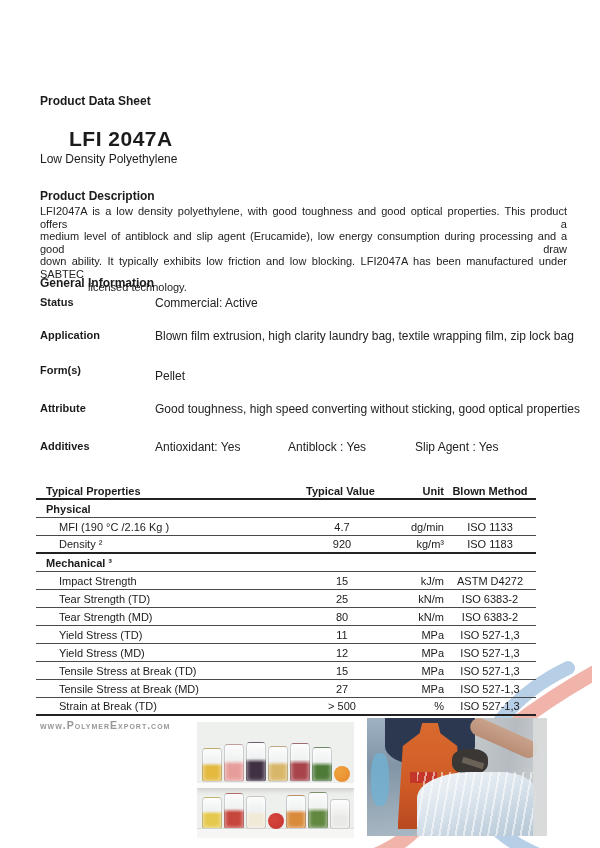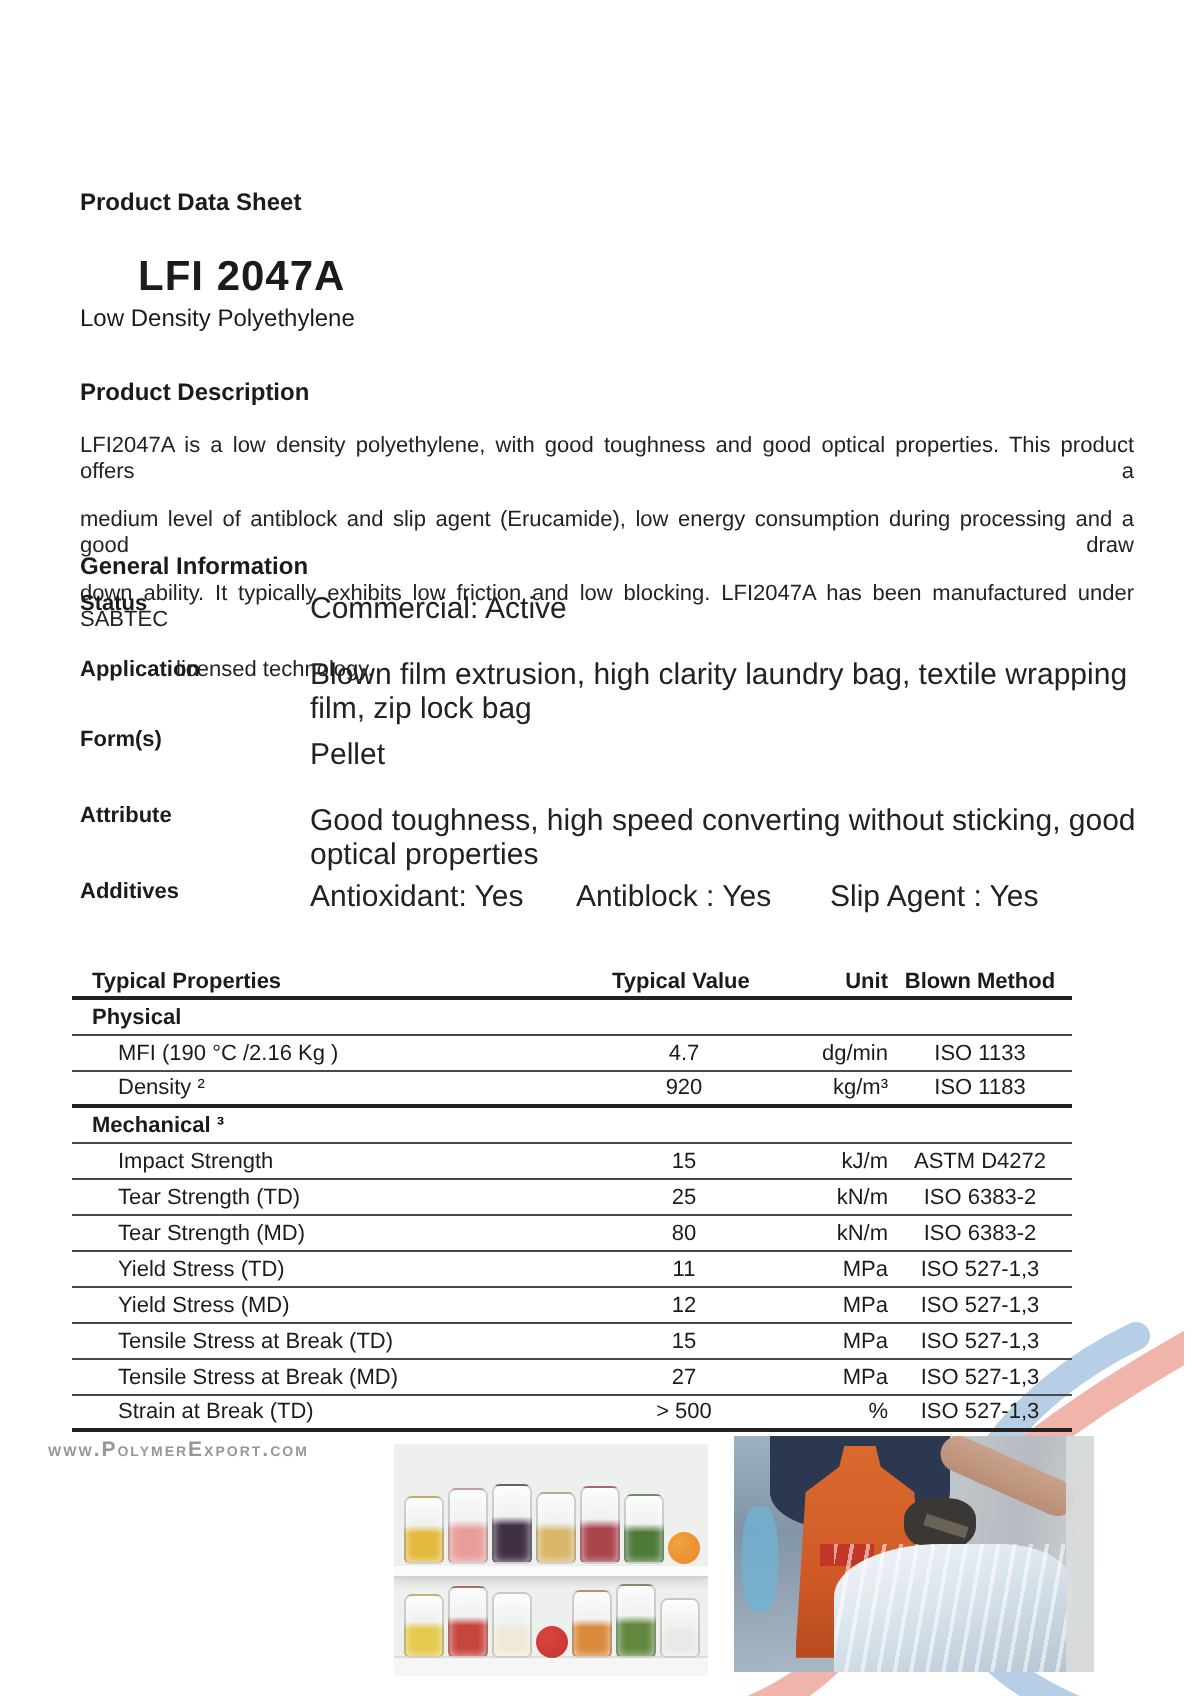--- a/index.html
+++ b/index.html
@@ -10,42 +10,42 @@
     background:#ffffff; overflow: hidden;
   }
 
   
   .doc-type { position:absolute; left:40px; top:94px; font-size:12px; font-weight:bold; }
   .prod-name { position:absolute; left:40px; top:127px; font-size:21px; font-weight:bold; letter-spacing:0.5px;margin-left:29px; }
   .prod-family { position:absolute; left:40px; top:152px; font-size:12px; }
 
   .desc-head { position:absolute; left:40px; top:189px; font-size:12px; font-weight:bold; }
   .desc-body { position:absolute; left:40px; top:205px; width:527px; font-size:11px; line-height:12.6px; color:#222; }
-  .desc-line { display:block; text-align:justify; text-align-last:justify;margin-top:12px; }
+  .desc-line { display:block; text-align:justify; text-align-last:justify; }
   .desc-line.last { text-align-last:left;padding-left:48px; }
 
   .gi-head { position:absolute; left:40px; top:276px; font-size:12px; font-weight:bold; }
   .info-label { position:absolute; left:40px; font-size:11px; font-weight:bold; }
-  .info-value { position:absolute; left:155px; font-size:15px; color:#222; }
+  .info-value { position:absolute; left:155px; font-size:12px; color:#222; }
 
   
   .ptable { position:absolute; left:36px; top:483px; width:500px; font-size:11px; }
   .t-row { display:flex; align-items:center; height:18px; border-bottom:1px solid #4a4a4a; }
   .t-row.header { height:17px; border-bottom:2px solid #222; font-weight:bold; }
   .t-row.thick { border-bottom:2px solid #222; }
   .c { overflow:hidden; white-space:nowrap; }
   .c.prop   { flex:0 0 270px; padding-left:23px; }
   .c.prop.h, .c.prop.sec { padding-left:10px; font-weight:bold; }
   .c.val    { flex:0 0 72px; text-align:center; }
   .c.unit   { flex:0 0 66px; text-align:right; }
   .c.method { flex:0 0 92px; text-align:center; }
 
   
   .watermark {
-    position:absolute; left:24px; top:719px; font-size:10.5px; font-weight:bold;
+    position:absolute; left:40px; top:719px; font-size:10.5px; font-weight:bold;
     letter-spacing:1px; color:#979797; font-variant:small-caps;
   }
 
   .swoosh { position:absolute; left:0; top:0; width:600px; height:848px; pointer-events:none; }
 
   .photo { position:absolute; overflow:hidden; z-index:2; }
   .photo-fridge { left:197px; top:722px; width:157px; height:116px; background:#eef0ee; }
   .photo-cleaner { left:367px; top:718px; width:180px; height:118px;
     background:linear-gradient(100deg,#8f98a2 0%,#aab2b8 30%,#c2c7cb 55%,#b5bbc0 75%,#d6d8da 100%); }
 

